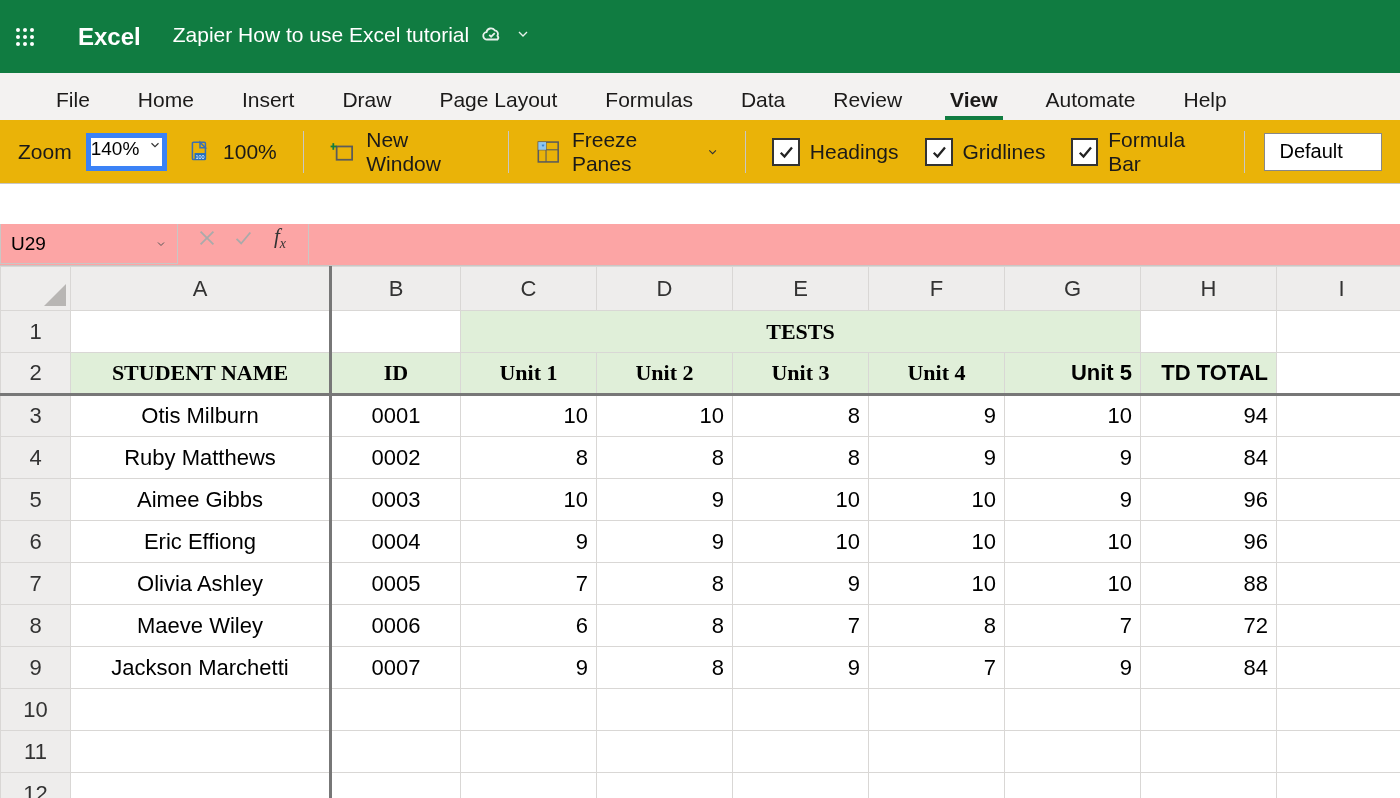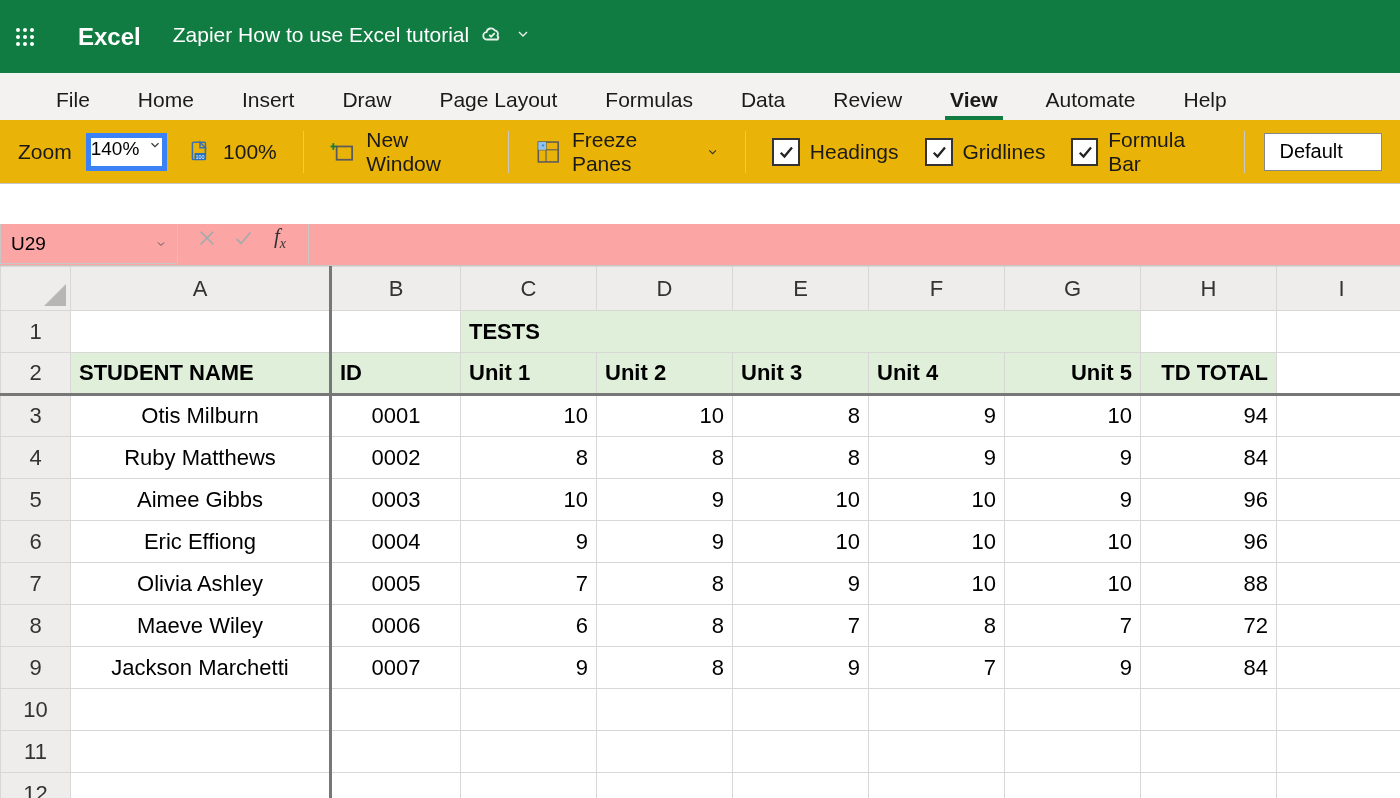--- a/index.html
+++ b/index.html
@@ -37,21 +37,21 @@
   .grid-wrap { position:relative; }
   table.sheet { border-collapse:collapse; table-layout:fixed; width:1400px;}
   table.sheet th, table.sheet td { border:1px solid #d9d7d5; }
   .corner { width:70px; height:44px; background:#eeedec; position:relative;}
   .corner::before{content:"";position:absolute;right:4px;bottom:4px;width:0;height:0;border-style:solid;border-width:0 0 22px 22px;border-color:transparent transparent #b8b6b4 transparent;}
   th.colh { background:#eeedec; font-weight:400; font-size:22px; height:44px; color:#333;}
   th.rowh { background:#eeedec; font-weight:400; font-size:22px; width:70px; color:#333; text-align:center;}
   td.cell { height:42px; font-size:22px; padding:0 8px; }
   td.cell.left { text-align:center;}
   td.cell.right { text-align:right;}
-  td.cell.center{ text-align:left;}
+  td.cell.center{ text-align:center;font-family:Liberation Serif, serif;}
   .hdr-green { background:#e0efd9; font-weight:700;}
   .freeze-col { border-right:3px solid #777 !important;}
   tr.freeze-bottom td, tr.freeze-bottom th.rowh { border-bottom:3px solid #777 !important;}
   
   .cA{width:260px;} .cB{width:130px;} .cC{width:136px;} .cD{width:136px;} .cE{width:136px;} .cF{width:136px;} .cG{width:136px;} .cH{width:136px;} .cI{width:130px;}
 </style>
 </head>
 <body>
 
 <div class="titlebar">

